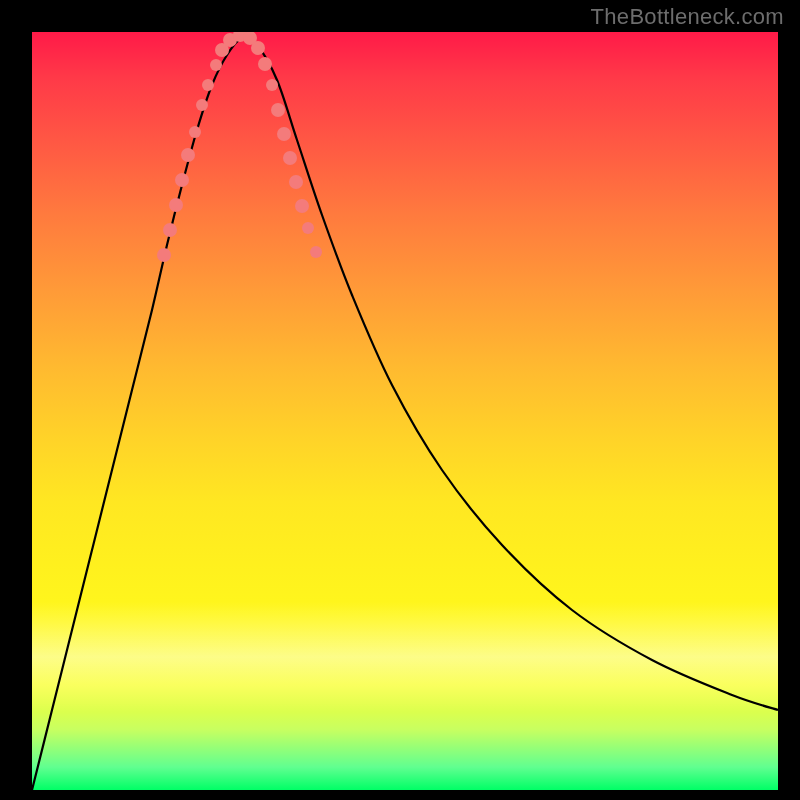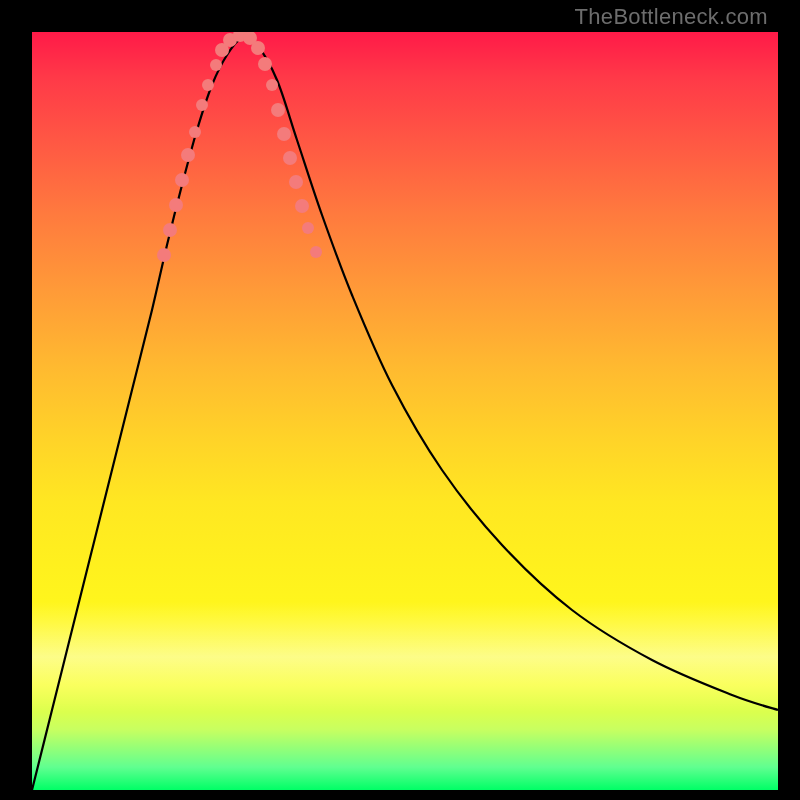--- a/index.html
+++ b/index.html
@@ -56,21 +56,21 @@
   }
   svg.curve {
     position: absolute;
     inset: 0;
     width: 100%;
     height: 100%;
   }
   .watermark {
     position: absolute;
     top: 4px;
-    right: 32px;
+    right: 16px;
     color: #6d6d6d;
     font-size: 22px;
     letter-spacing: 0.3px;
     user-select: none;
   }
 </style>
 </head>
 <body>
 
 <div class="watermark">TheBottleneck.com</div>

